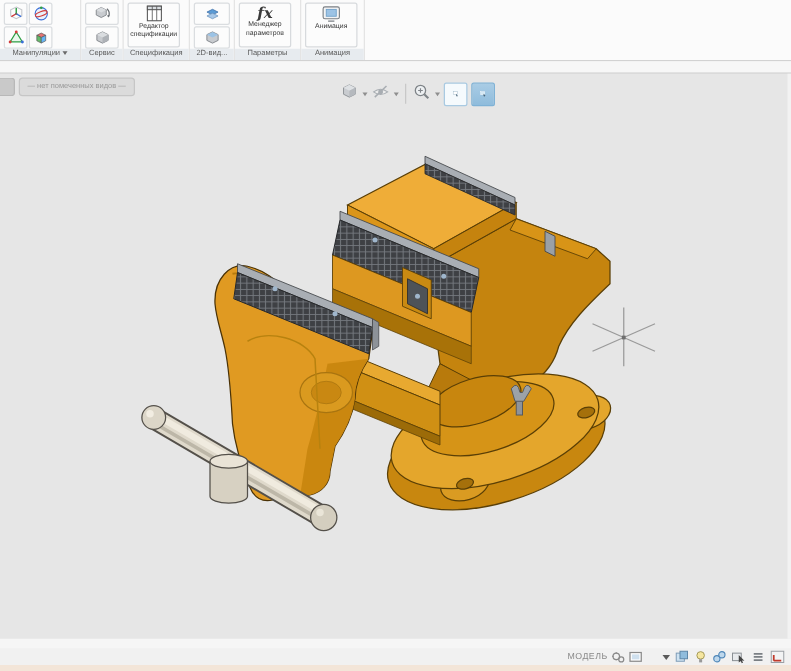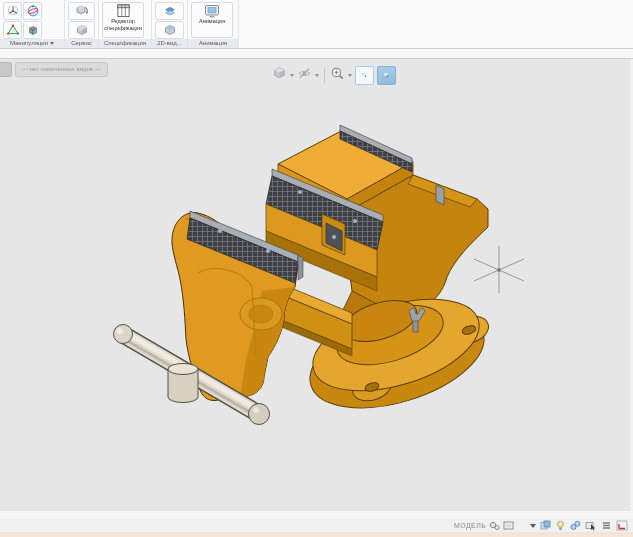--- a/index.html
+++ b/index.html
@@ -144,20 +144,27 @@
         <button class="ibtn">
           <svg width="16" height="14" viewBox="0 0 16 14">
             <path d="M8 2.5 L12.5 4.7 V9.3 L8 11.5 L3.5 9.3 V4.7 Z" fill="#C8CBCF" stroke="#8A8E93" stroke-width=".8"></path>
             <path d="M8 2.5 L12.5 4.7 L8 6.9 L3.5 4.7 Z" fill="#9CC3E5"></path>
           </svg>
         </button>
       </div>
       <div class="rgroup-label"><span>2D-вид...</span></div>
     </div>
 
+    <div class="rgroup" style="width:46px">
+      <button class="bigbtn">
+        <div class="fx-glyph">fx</div>
+        <div class="btn-text">Менеджер параметров</div>
+      </button>
+      <div class="rgroup-label"><span>Параметры</span></div>
+    </div>
 
     <div class="rgroup" style="width:44px">
       <button class="bigbtn">
         <svg width="16" height="14" viewBox="0 0 16 14">
           <rect x="1.5" y="1.5" width="13" height="9.5" rx="1.5" fill="#F2F3F4" stroke="#7A7F84" stroke-width=".9"></rect>
           <rect x="4" y="3.5" width="8" height="5.5" fill="#9CC3E5" stroke="#6FA0C8" stroke-width=".7"></rect>
           <line x1="5.5" y1="12.8" x2="10.5" y2="12.8" stroke="#7A7F84" stroke-width="1"></line>
         </svg>
         <div class="btn-text">Анимация</div>
       </button>

